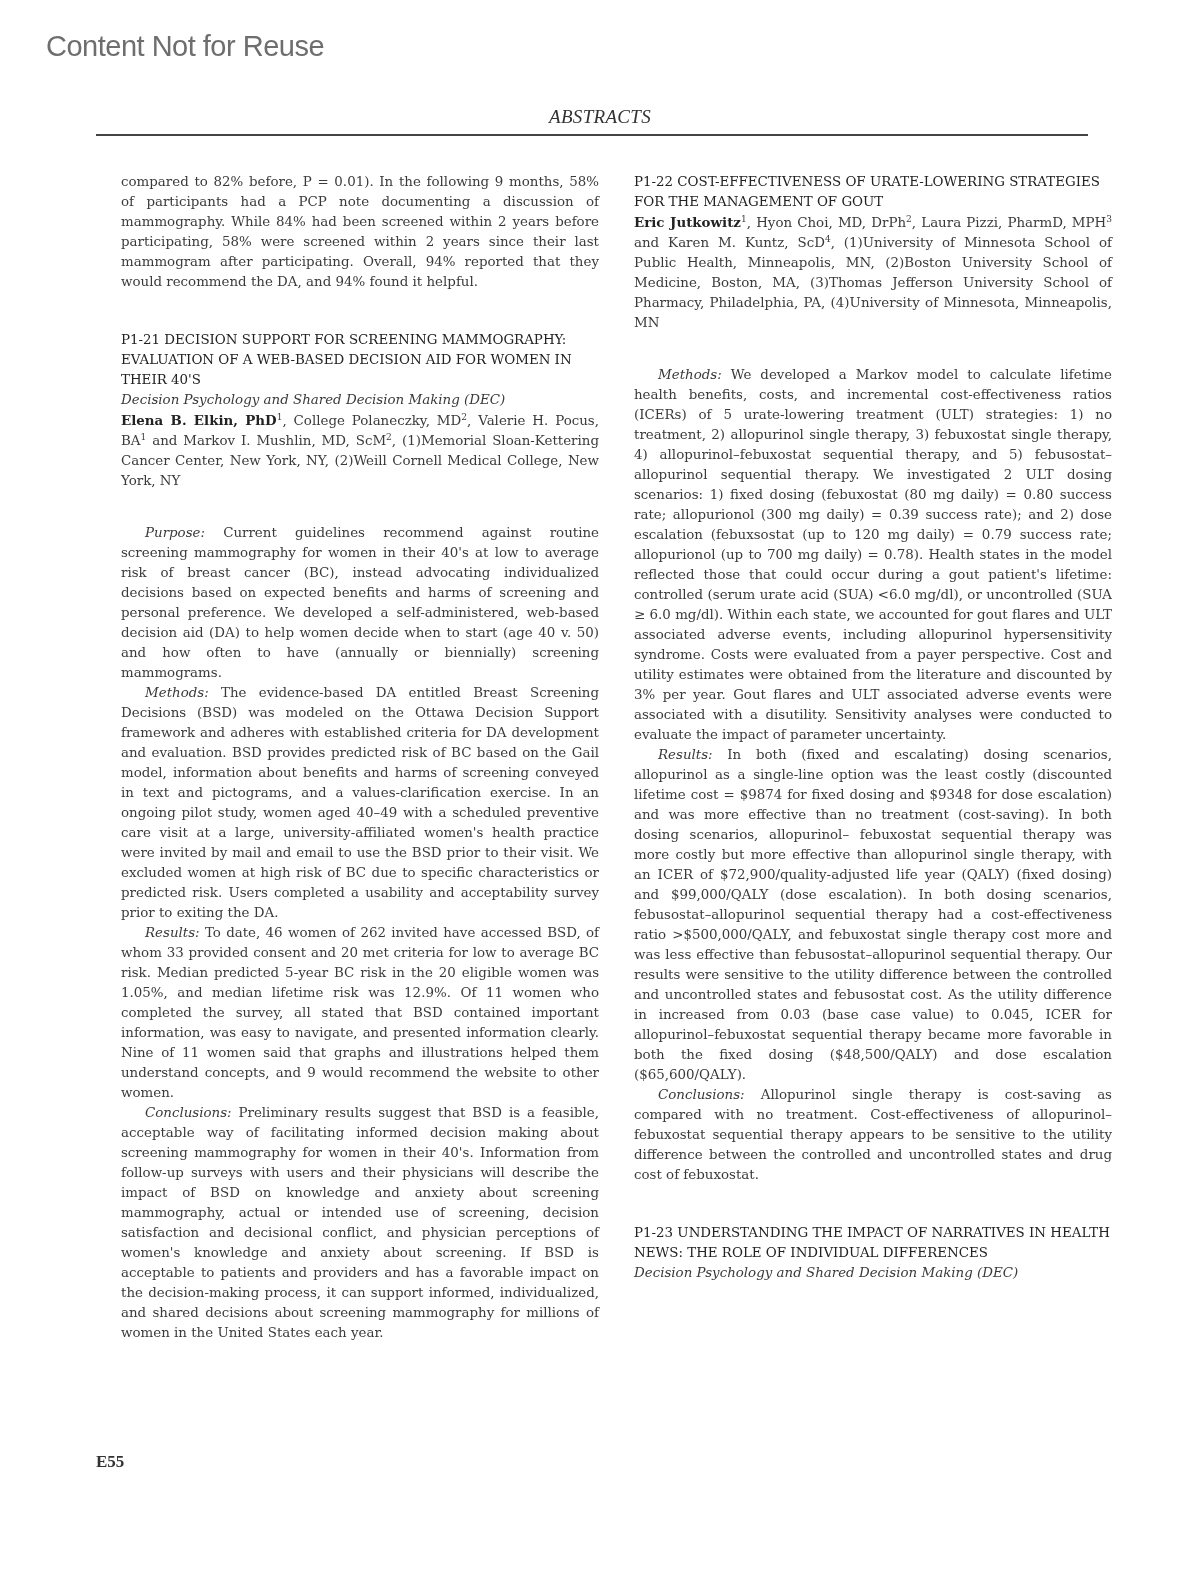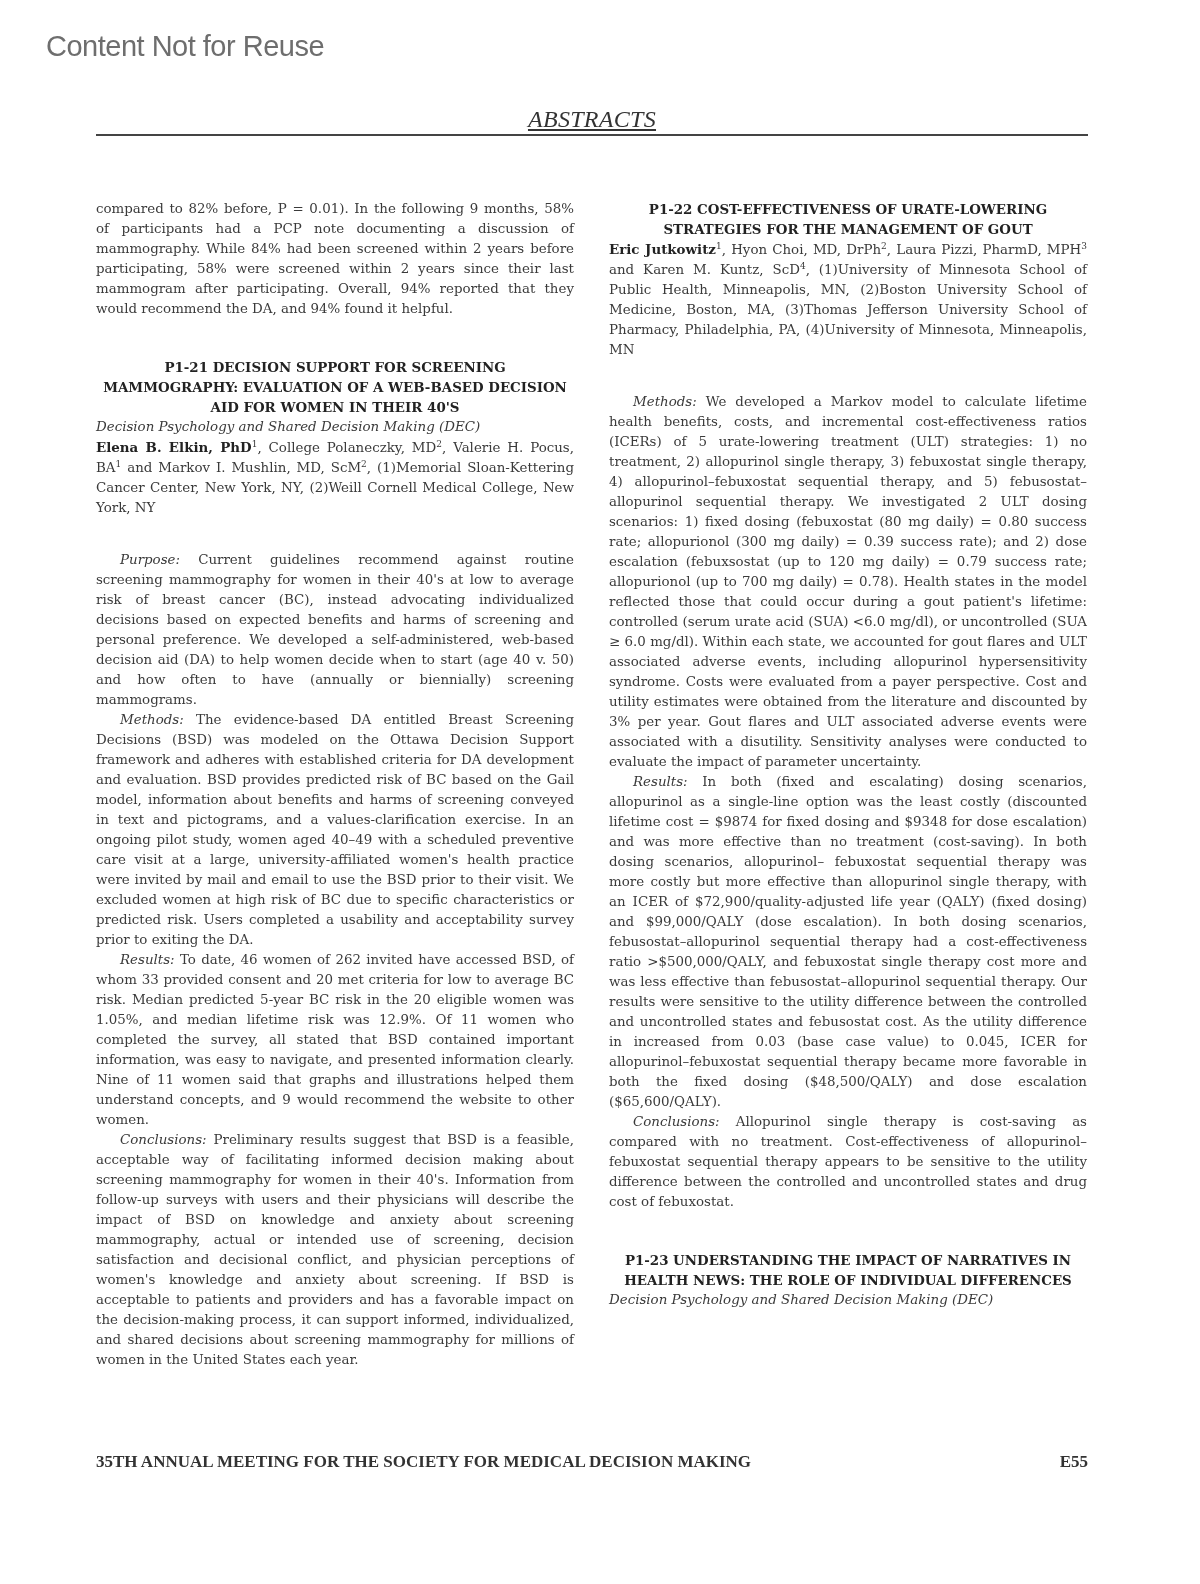--- a/index.html
+++ b/index.html
@@ -4,42 +4,42 @@
   <style>
     html, body { margin: 0; padding: 0; background: #ffffff; }
     body { width: 1200px; height: 1584px; position: relative; overflow: hidden; color: #2b2b2b; }
     .watermark {
       position: absolute; left: 30px; top: 30px;
       font-family: "Liberation Sans", sans-serif; font-size: 29px; color: #6e6e6e;
       letter-spacing: -0.5px;
       margin-left: 16px;
     }
     .running-head {
-      position: absolute; left: 96px; top: 106px; width: 992px; text-align: center;
-      font-family: "Liberation Serif", serif; font-style: italic; font-size: 24px; color: #333;
+      position: absolute; left: 104px; top: 106px; width: 992px; text-align: center;
+      font-family: "Liberation Serif", serif; font-style: italic; font-size: 19px; color: #333;
       letter-spacing: 0.3px;
-      text-decoration: underline;
     }
     .head-rule {
       position: absolute; left: 96px; top: 134px; width: 992px; height: 0;
       border-top: 2px solid #444;
     }
     .col {
-      position: absolute; top: 199px; width: 478px;
+      position: absolute; top: 172px; width: 478px;
       font-family: "DejaVu Serif", serif; font-size: 13.4px; line-height: 20px; color: #3a3a3a;
       text-align: justify;
+      margin-left: 25px;
     }
     .col-left { left: 96px; }
     .col-right { left: 609px; }
     .para { margin: 0; text-indent: 24px; }
     .para.noindent { text-indent: 0; }
     .label { font-style: italic; }
     .title {
-      font-family: "DejaVu Serif", serif; font-weight: bold; font-size: 13.4px; line-height: 20px;
-      color: #222; margin: 0; text-align: center; text-transform: uppercase;
+      font-family: "DejaVu Serif", serif; font-weight: normal; font-size: 13.4px; line-height: 20px;
+      color: #222; margin: 0; text-align: left; text-transform: uppercase;
     }
     .track { font-style: italic; margin: 0; text-align: left; }
     .authors { margin: 0; text-align: justify; }
     .authors b { color: #222; }
     sup { font-size: 9px; line-height: 0; vertical-align: 5px; }
     .gap-lg { height: 38px; }
     .gap-md { height: 32px; }
     .footer {
       position: absolute; top: 1452px; left: 96px; width: 992px;
       font-family: "Liberation Serif", serif; font-weight: bold; font-size: 17px; color: #333;
@@ -86,15 +86,14 @@
 
   <div class="gap-lg"></div>
 
   <div>
     <p class="title">P1-23 UNDERSTANDING THE IMPACT OF NARRATIVES IN HEALTH NEWS: THE ROLE OF INDIVIDUAL DIFFERENCES</p>
     <p class="track">Decision Psychology and Shared Decision Making (DEC)</p>
   </div>
 </div>
 
 <div class="footer">
-  <span>35TH ANNUAL MEETING FOR THE SOCIETY FOR MEDICAL DECISION MAKING</span>
   <span>E55</span>
 </div>
 
 </body></html>

